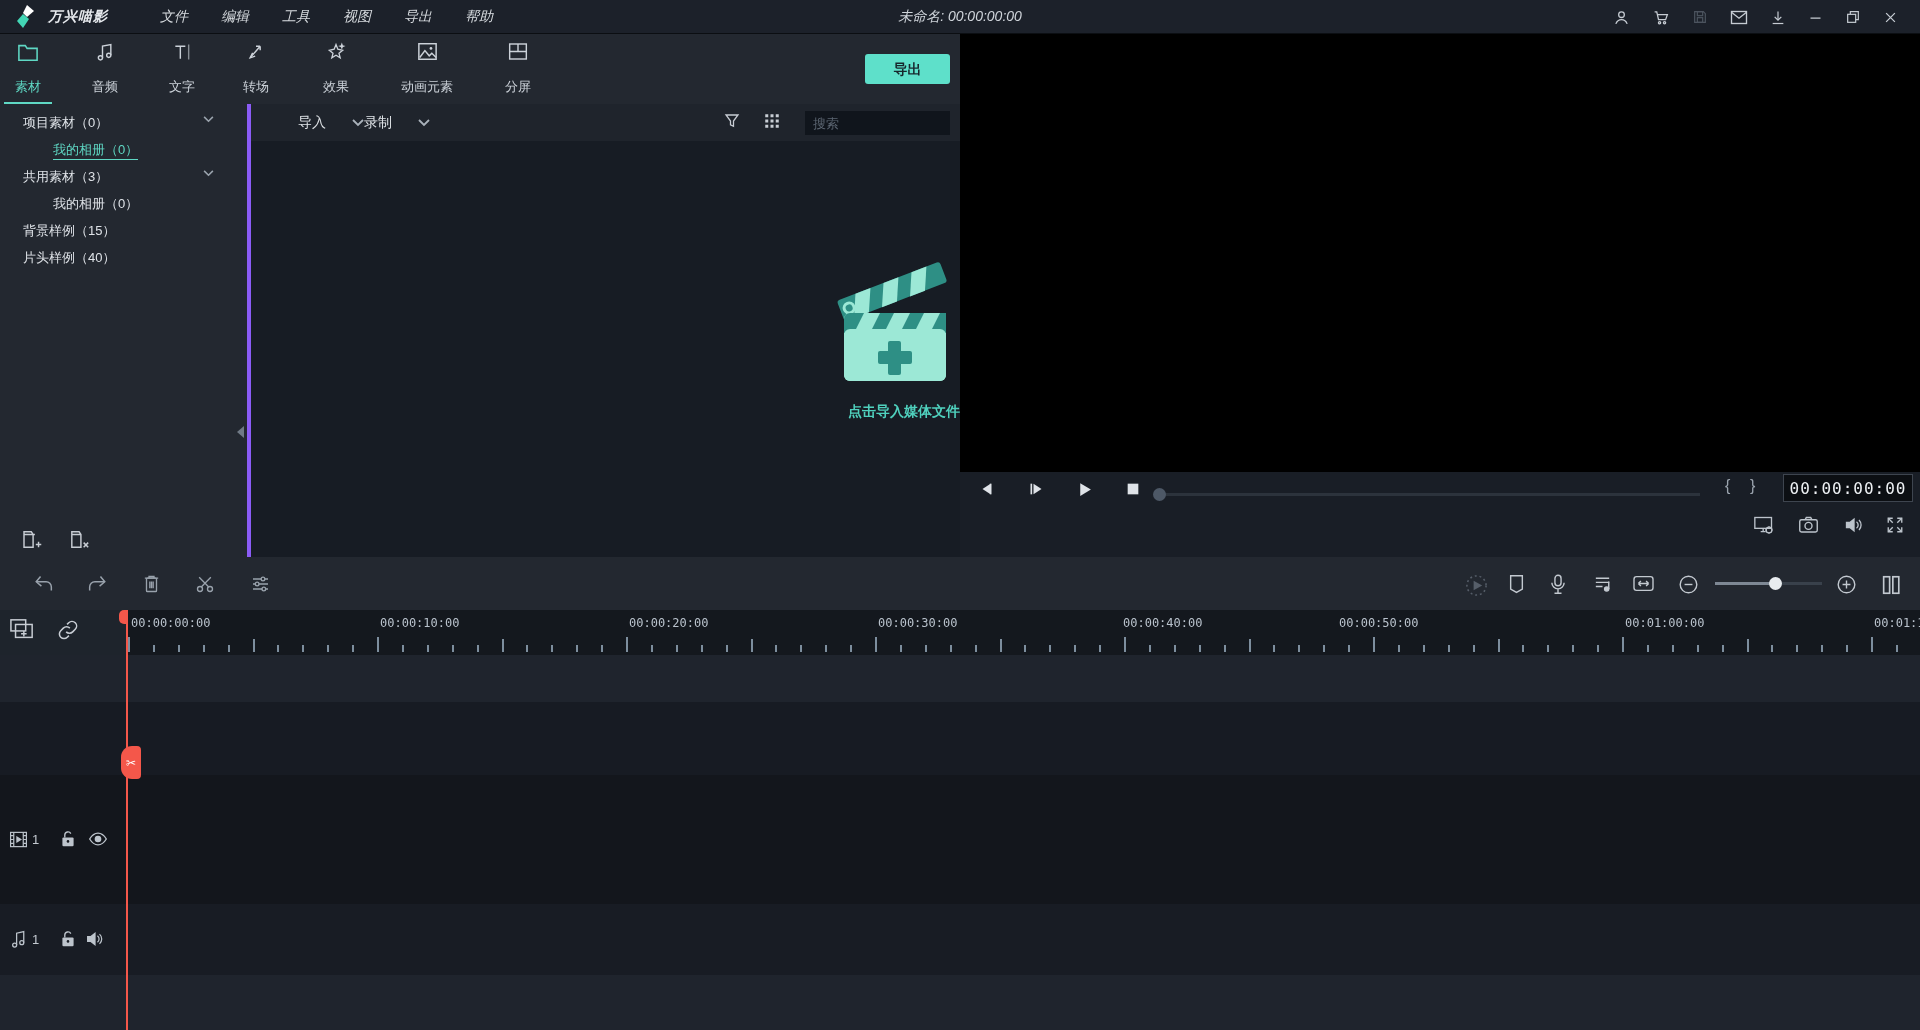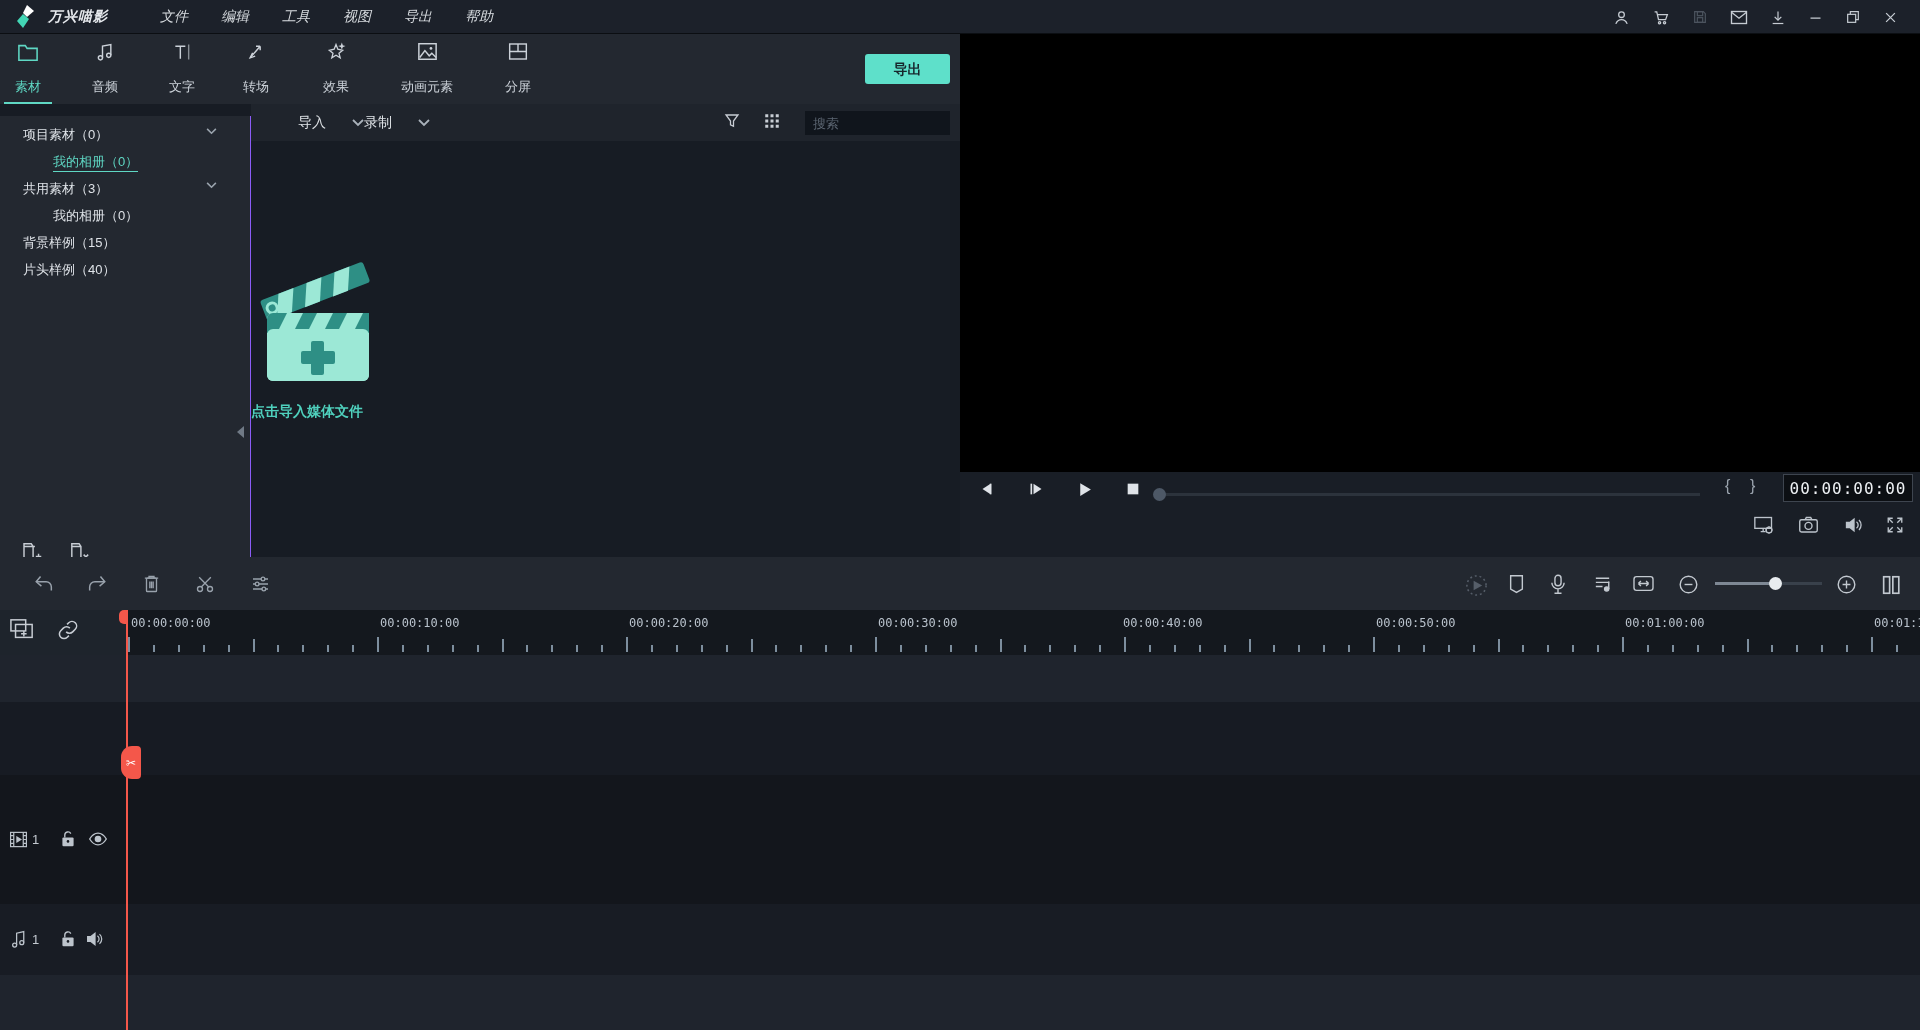--- a/index.html
+++ b/index.html
@@ -23,40 +23,40 @@
   #ribbon { position:absolute; left:0; top:34px; width:960px; height:70px; background:#232830; }
   .rtab { position:absolute; top:8px; height:58px; display:flex; flex-direction:column; align-items:center; justify-content:space-between; padding-bottom:4px; color:#ccd2d9; cursor:default; }
   .rtab .lbl { font-size:13px; }
   .rtab.active { color:#5fd8c4; }
   .rtab.active::after { content:""; position:absolute; left:0; right:0; bottom:-5px; height:3px; background:#5fd8c4; }
   #export-btn { position:absolute; left:865px; top:20px; width:85px; height:30px; background:#5ee0ca;
     color:#17262c; font-size:14px; font-weight:bold; border:none; border-radius:3px; text-align:center; line-height:30px; cursor:pointer; }
 
   
   #media-panel { position:absolute; left:0; top:104px; width:960px; height:453px; background:#171c24; }
-  #media-sidebar { position:absolute; left:0; top:12px; width:251px; height:453px; background:#232830; border-right:1px solid #8b5cf6; }
+  #media-sidebar { position:absolute; left:0; top:0; width:251px; height:453px; background:#232830; border-right:4px solid #8b5cf6; }
   .side-item { position:absolute; left:0; width:100%; height:27px; line-height:27px; font-size:13px; color:#dfe3e8; cursor:pointer; white-space:nowrap; }
   .side-item .chev { position:absolute; right:33px; top:7px; color:#9aa3ad; }
   .side-item.sel { color:#5fd8c4; }
   .side-item.sel .txt { border-bottom:1px solid #5fd8c4; padding-bottom:2px; }
   #collapse-handle { position:absolute; left:237px; top:322px; width:0; height:0;
     border-top:6px solid transparent; border-bottom:6px solid transparent; border-right:7px solid #707a86; }
   #side-bottom { position:absolute; left:0; bottom:8px; display:flex; gap:22px; padding-left:22px; color:#c8cdd4; }
 
   #media-header { position:absolute; left:251px; top:0; width:709px; height:37px; background:#1f242c; display:flex; align-items:center; }
   #media-header .mh-lbl { color:#dfe3e7; font-size:14px; cursor:pointer; }
   #media-header .chev { color:#aab2bb; margin-left:26px; cursor:pointer; }
   #search-box { position:absolute; left:554px; top:7px; width:145px; height:24px; background:#10151c; display:flex; align-items:center; }
   #search-box input { flex:1; background:transparent; border:none; outline:none; color:#cfd4da; font-size:13px; padding-left:8px; }
   #search-box input::placeholder { color:#5c6672; }
   #search-box .mag { color:#dfe3e7; margin-right:5px; }
   #filter-icon { position:absolute; left:472px; top:8px; color:#c8cdd4; cursor:pointer; }
   #grid-icon { position:absolute; left:512px; top:8px; color:#c8cdd4; cursor:pointer; }
 
-  #empty-state { position:absolute; left:251px; top:37px; width:709px; height:416px; display:flex; flex-direction:column; align-items:flex-start; cursor:pointer; }
+  #empty-state { position:absolute; left:251px; top:37px; width:709px; height:416px; display:flex; flex-direction:column; align-items:flex-end; cursor:pointer; }
   #clapper { margin-top:120px; }
   #empty-text { margin-top:14px; color:#4fd0bd; font-size:14px; font-weight:bold; }
 
   
   #preview { position:absolute; left:960px; top:34px; width:960px; height:523px; background:#191e26; }
   #video-area { position:absolute; left:0; top:0; width:960px; height:438px; background:#000; }
   #player-row1 { position:absolute; left:0; top:438px; width:960px; height:34px; display:flex; align-items:center; }
   .transport { display:flex; align-items:center; gap:32px; padding-left:18px; color:#dfe3e8; }
   .transport .ic { cursor:pointer; }
   #scrub { position:absolute; left:195px; top:21px; width:545px; height:3px; background:#2c333c; }
@@ -101,20 +101,21 @@
   </svg>
   <span id="app-name">万兴喵影</span>
   <div id="menus">
     <span>文件</span>
     <span>编辑</span>
     <span>工具</span>
     <span>视图</span>
     <span>导出</span>
     <span>帮助</span>
   </div>
+  <div id="win-title">未命名: 00:00:00:00</div>
   <div id="tb-icons">
     <span class="ic">
         <svg width="17" height="17" viewBox="0 0 24 24" fill="none" stroke="currentColor" stroke-width="1.8">
           <circle cx="12" cy="8" r="4"></circle>
           <path d="M4 21c1.5-4 4.5-6 8-6s6.5 2 8 6"></path>
         </svg>
       </span>
     <span class="ic">
         <svg width="18" height="17" viewBox="0 0 24 24" fill="none" stroke="currentColor" stroke-width="1.8">
           <path d="M3 4h3l2.5 11h10L21 8H7"></path>
@@ -563,21 +564,21 @@
       <div class="tick" style="left: 1669.3px; height: 7px;"></div>
       <div class="tick" style="left: 1694.2px; height: 7px;"></div>
       <div class="tick" style="left: 1719.1px; height: 7px;"></div>
       <div class="tick" style="left: 1744px; height: 15px;"></div>
       <div class="tick" style="left: 1768.9px; height: 7px;"></div>
       <span class="rlabel" style="left: 4px;">00:00:00:00</span>
       <span class="rlabel" style="left: 253px;">00:00:10:00</span>
       <span class="rlabel" style="left: 502px;">00:00:20:00</span>
       <span class="rlabel" style="left: 751px;">00:00:30:00</span>
       <span class="rlabel" style="left: 996px;">00:00:40:00</span>
-      <span class="rlabel" style="left: 1249px;">00:00:50:00</span>
+      <span class="rlabel" style="left: 1212px;">00:00:50:00</span>
       <span class="rlabel" style="left: 1498px;">00:01:00:00</span>
       <span class="rlabel" style="left: 1747px;">00:01:10:00</span>
     </div>
 
   <div class="track-head">
     <span class="ic" style="left:9px;top:220px">
         <svg width="19" height="19" viewBox="0 0 24 24" fill="none" stroke="currentColor" stroke-width="1.5">
           <rect x="2" y="3" width="20" height="18"></rect>
           <path d="M6 3v18M18 3v18"></path>
           <path d="M2 7h4M2 12h4M2 17h4M18 7h4M18 12h4M18 17h4"></path>

